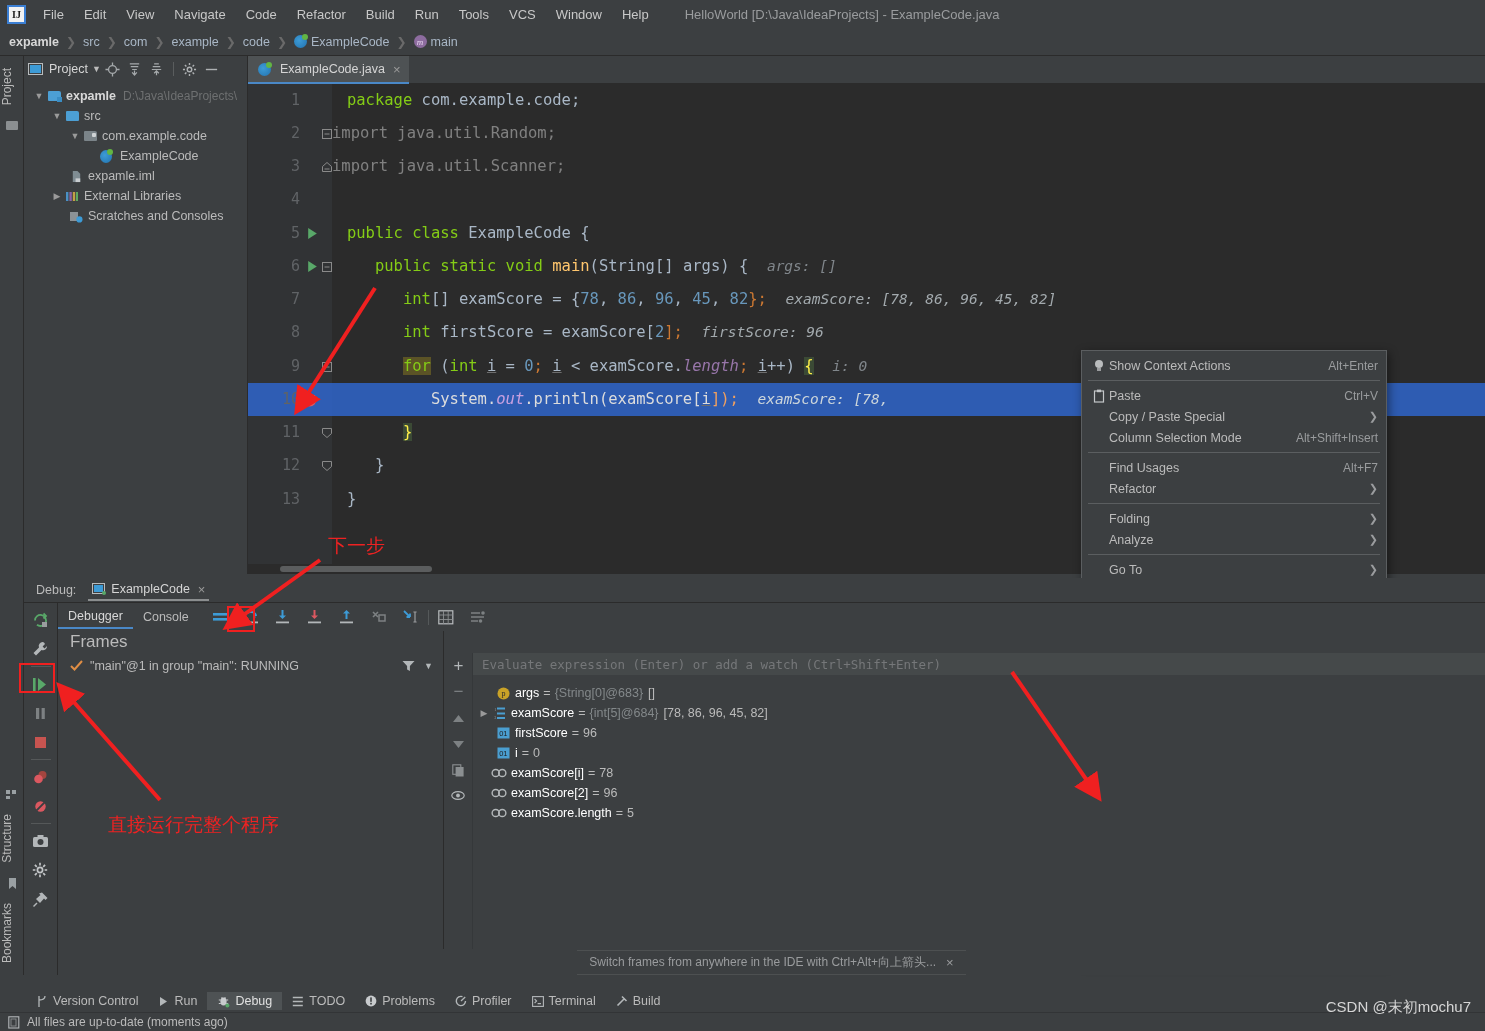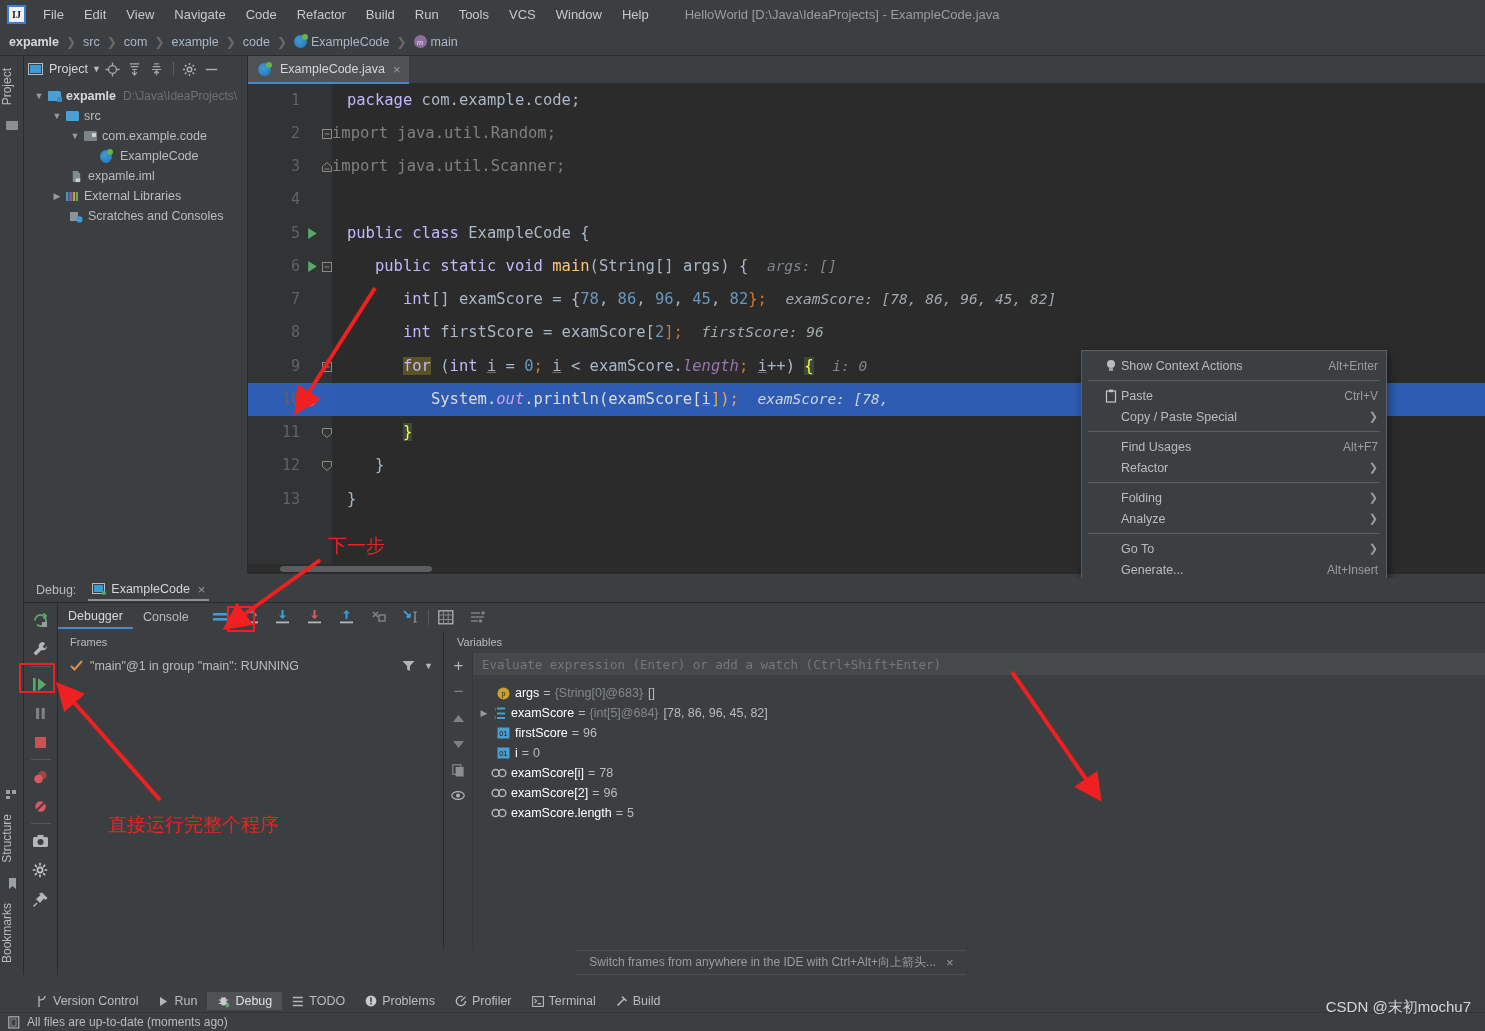--- a/index.html
+++ b/index.html
@@ -102,21 +102,21 @@
     position:absolute; left:0; width:1153px; height:33.2px; line-height:33.2px;
     font-family:"DejaVu Sans Mono", monospace; font-size:15.5px; white-space:pre;
   }
   .lnum {
     position:absolute; width:52px; text-align:right; height:33.2px; line-height:33.2px;
     font-family:"DejaVu Sans Mono", monospace; font-size:15px; color:#606366;
   }
   .gicon { position:absolute; left:56px; width:16px; height:33.2px; display:flex; align-items:center; justify-content:center; }
   .fold { position:absolute; left:74px; width:10px; height:33.2px; display:flex; align-items:center; justify-content:center; color:#8a8a8a; font-size:10px;}
   .hl-line { position:absolute; left:0; width:1237px; height:33.2px; background:#2f65ca; opacity:.85; }
-  .kw { color:#c4b5fd; }
+  .kw { color:#84cc16; }
   .typ { color:#a9b7c6; }
   .num { color:#6897bb; }
   .id  { color:#a9b7c6; }
   .fld { color:#9876aa; font-style:italic; }
   .mth { color:#ffc66d; }
   .pun { color:#a9b7c6; }
   .semi{ color:#cc7832; }
   .hint { color:#80868b; font-style:italic; font-size:14.5px; }
   .hint-w { color:#a3aaae; font-style:italic; font-size:14.5px; }
   .u { text-decoration:underline; text-decoration-color:#6d6d6d; }
@@ -138,21 +138,21 @@
   .dbg-sidebar { position:absolute; left:0; top:25px; width:34px; bottom:0; background:#3c3f41; border-right:1px solid #2b2b2b; }
   .ds-ico { width:24px;height:24px;margin:5px auto; display:flex;align-items:center;justify-content:center; }
   .ds-sep { width:20px;height:1px;background:#555859;margin:3px auto; }
   .dbg-toolbar { position:absolute; left:34px; top:25px; right:0; height:28px; display:flex; align-items:center; }
   .dtab { padding:4px 10px; font-size:12.5px; color:#bbbbbb; }
   .dtab.active { color:#d8d8d8; border-bottom:2px solid #4a88c7; }
   .dt-ico { width:24px; height:22px; display:flex; align-items:center; justify-content:center; }
   .dt-sep { width:1px;height:15px;background:#55595a;margin:0 5px; }
 
   .frames-pane { position:absolute; left:34px; top:53px; width:386px; bottom:26px; border-right:1px solid #2b2b2b; }
-  .pane-head { height:22px; display:flex; align-items:center; padding-left:12px; font-size:11px; color:#bbbbbb; }
+  .pane-head { height:22px; display:flex; align-items:center; padding-left:12px; font-size:17px; color:#bbbbbb; }
   .thread-row { height:25px; display:flex; align-items:center; padding-left:12px; font-size:12.5px; color:#bbbbbb; }
   .frame-row { height:22px; display:flex; align-items:center; padding-left:20px; font-size:12.5px; background:#0d293e; color:#c8c8c8; }
   .frame-row i { color:#9a9a9a; margin-left:4px; }
 
   .vars-pane { position:absolute; left:421px; top:53px; right:0; bottom:26px; }
   .vars-toolbar { position:absolute; left:0; top:22px; width:28px; bottom:0; border-right:1px solid #35383a; }
   .vt-ico { width:24px;height:26px;margin:0 auto;display:flex;align-items:center;justify-content:center;color:#9a9a9a;font-size:15px; }
   .watch-input {
     position:absolute; left:28px; top:22px; right:0; height:22px; background:#45494a;
     display:flex; align-items:center; padding-left:9px;
@@ -189,21 +189,21 @@
     font-size:12px; color:#bbbbbb; border-top:1px solid #323436;
   }
   .watermark { position:absolute; right:14px; top:998px; font-size:15px; color:#d6d6d6; }
 
   
   .ctxmenu {
     position:absolute; left:1081px; top:350px; width:306px;
     background:#3c3f41; border:1px solid #5b5e60; padding:4px 0;
     box-shadow:2px 3px 9px rgba(0,0,0,.45);
   }
-  .mi { height:21px; display:flex; align-items:center; padding:0 8px 0 7px; font-size:12.5px; color:#bbbbbb; position:relative;margin-left:12px; }
+  .mi { height:21px; display:flex; align-items:center; padding:0 8px 0 7px; font-size:12.5px; color:#bbbbbb; position:relative; }
   .mi-ico { width:20px; height:16px; display:flex; align-items:center; justify-content:center; flex:0 0 20px; }
   .mi-lab { flex:1; white-space:nowrap; }
   .mi-key { color:#9a9c9e; font-size:12px; margin-left:14px; }
   .mi-arrow { color:#9a9c9e; font-size:11px; margin-left:12px; }
   .msep { height:1px; background:#5b5e60; margin:4px 6px; }
   .redbox { position:absolute; border:2px solid #f02020; pointer-events:none; }
 </style>
 </head>
 <body>
 
@@ -515,20 +515,25 @@
       <span class="mi-lab">Paste</span>
       <span class="mi-key">Ctrl+V</span>
     </div>
 
     <div class="mi">
       <span class="mi-ico"></span>
       <span class="mi-lab">Copy / Paste Special</span>
       <span class="mi-arrow">❯</span>
     </div>
 
+    <div class="mi">
+      <span class="mi-ico"></span>
+      <span class="mi-lab">Column Selection Mode</span>
+      <span class="mi-key">Alt+Shift+Insert</span>
+    </div>
     <div class="msep"></div>
 
     <div class="mi">
       <span class="mi-ico"></span>
       <span class="mi-lab">Find Usages</span>
       <span class="mi-key">Alt+F7</span>
     </div>
 
     <div class="mi">
       <span class="mi-ico"></span>
@@ -855,21 +860,20 @@
         <span style="margin-left:auto;display:flex;align-items:center;gap:9px;padding-right:10px">
           <svg width="13" height="12" viewBox="0 0 13 12">
               <path d="M0.5 1h12l-4.6 5v5l-2.8-1.5V6z" fill="#b3b7b9"></path>
             </svg>
           <span style="color:#b3b7b9;font-size:9px">▼</span>
         </span>
       </div>
     </div>
 
     <div class="vars-pane">
-      <div class="pane-head">Variables</div>
       <div class="vars-toolbar">
         <div class="vt-ico" style="color:#b3b7b9;font-size:17px">+</div>
         <div class="vt-ico" style="color:#7d8183;font-size:17px">−</div>
         <div class="vt-ico">
             <svg width="13" height="9" viewBox="0 0 13 9">
               <path d="M6.5 1l5.5 7H1z" fill="#7d8183"></path>
             </svg>
           </div>
         <div class="vt-ico">
             <svg width="13" height="9" viewBox="0 0 13 9">

